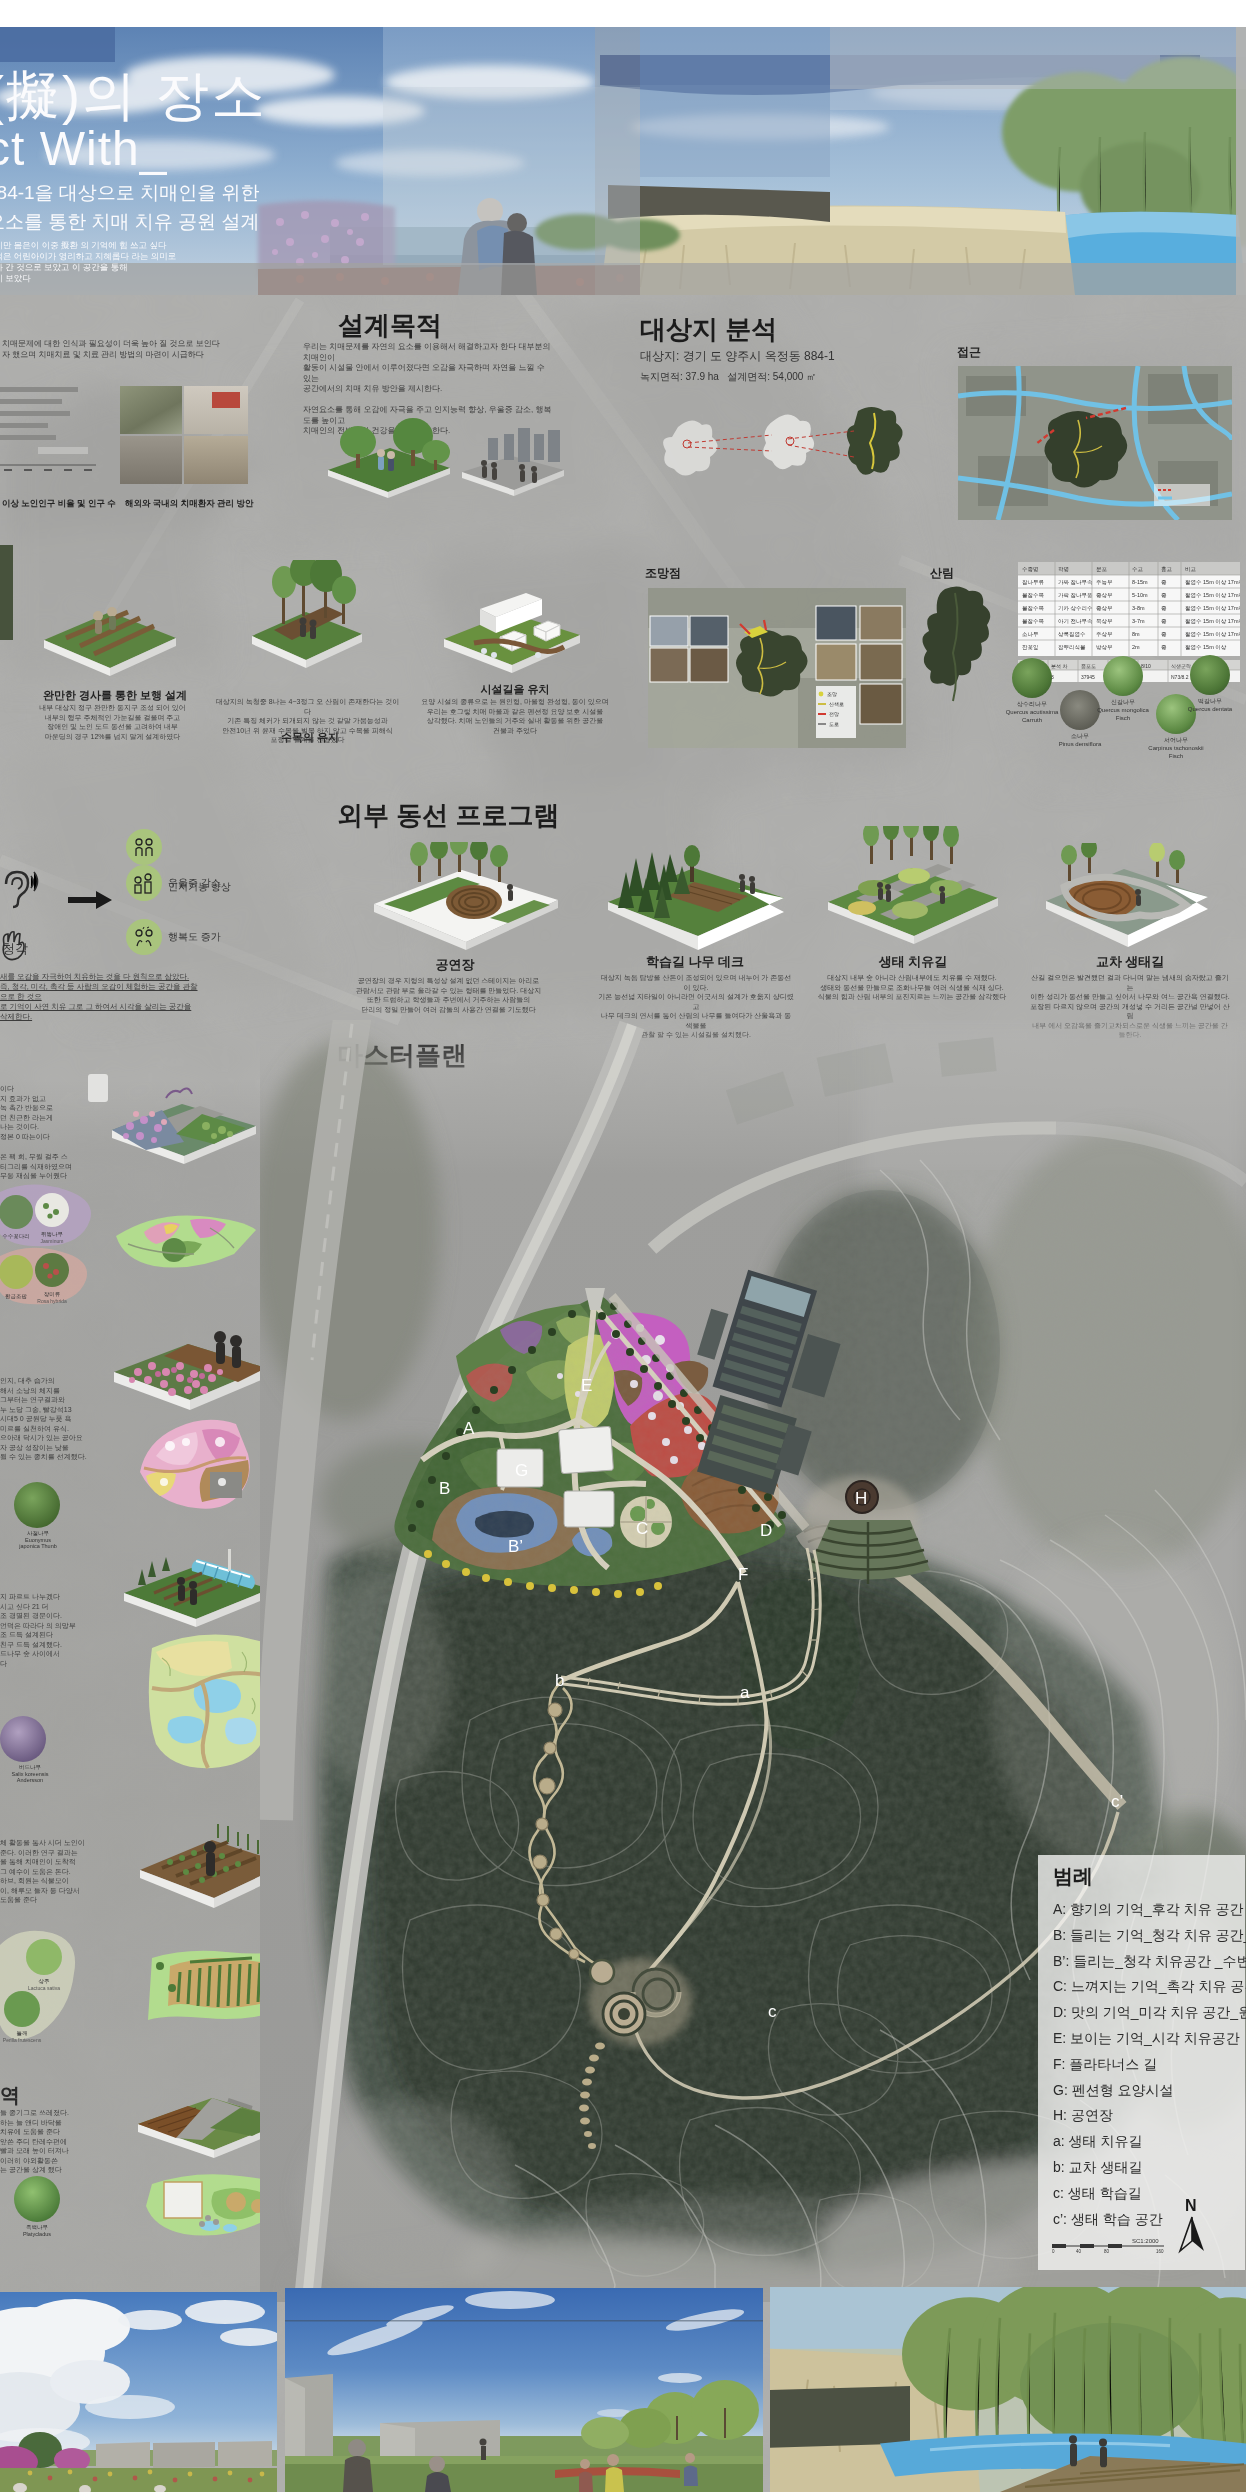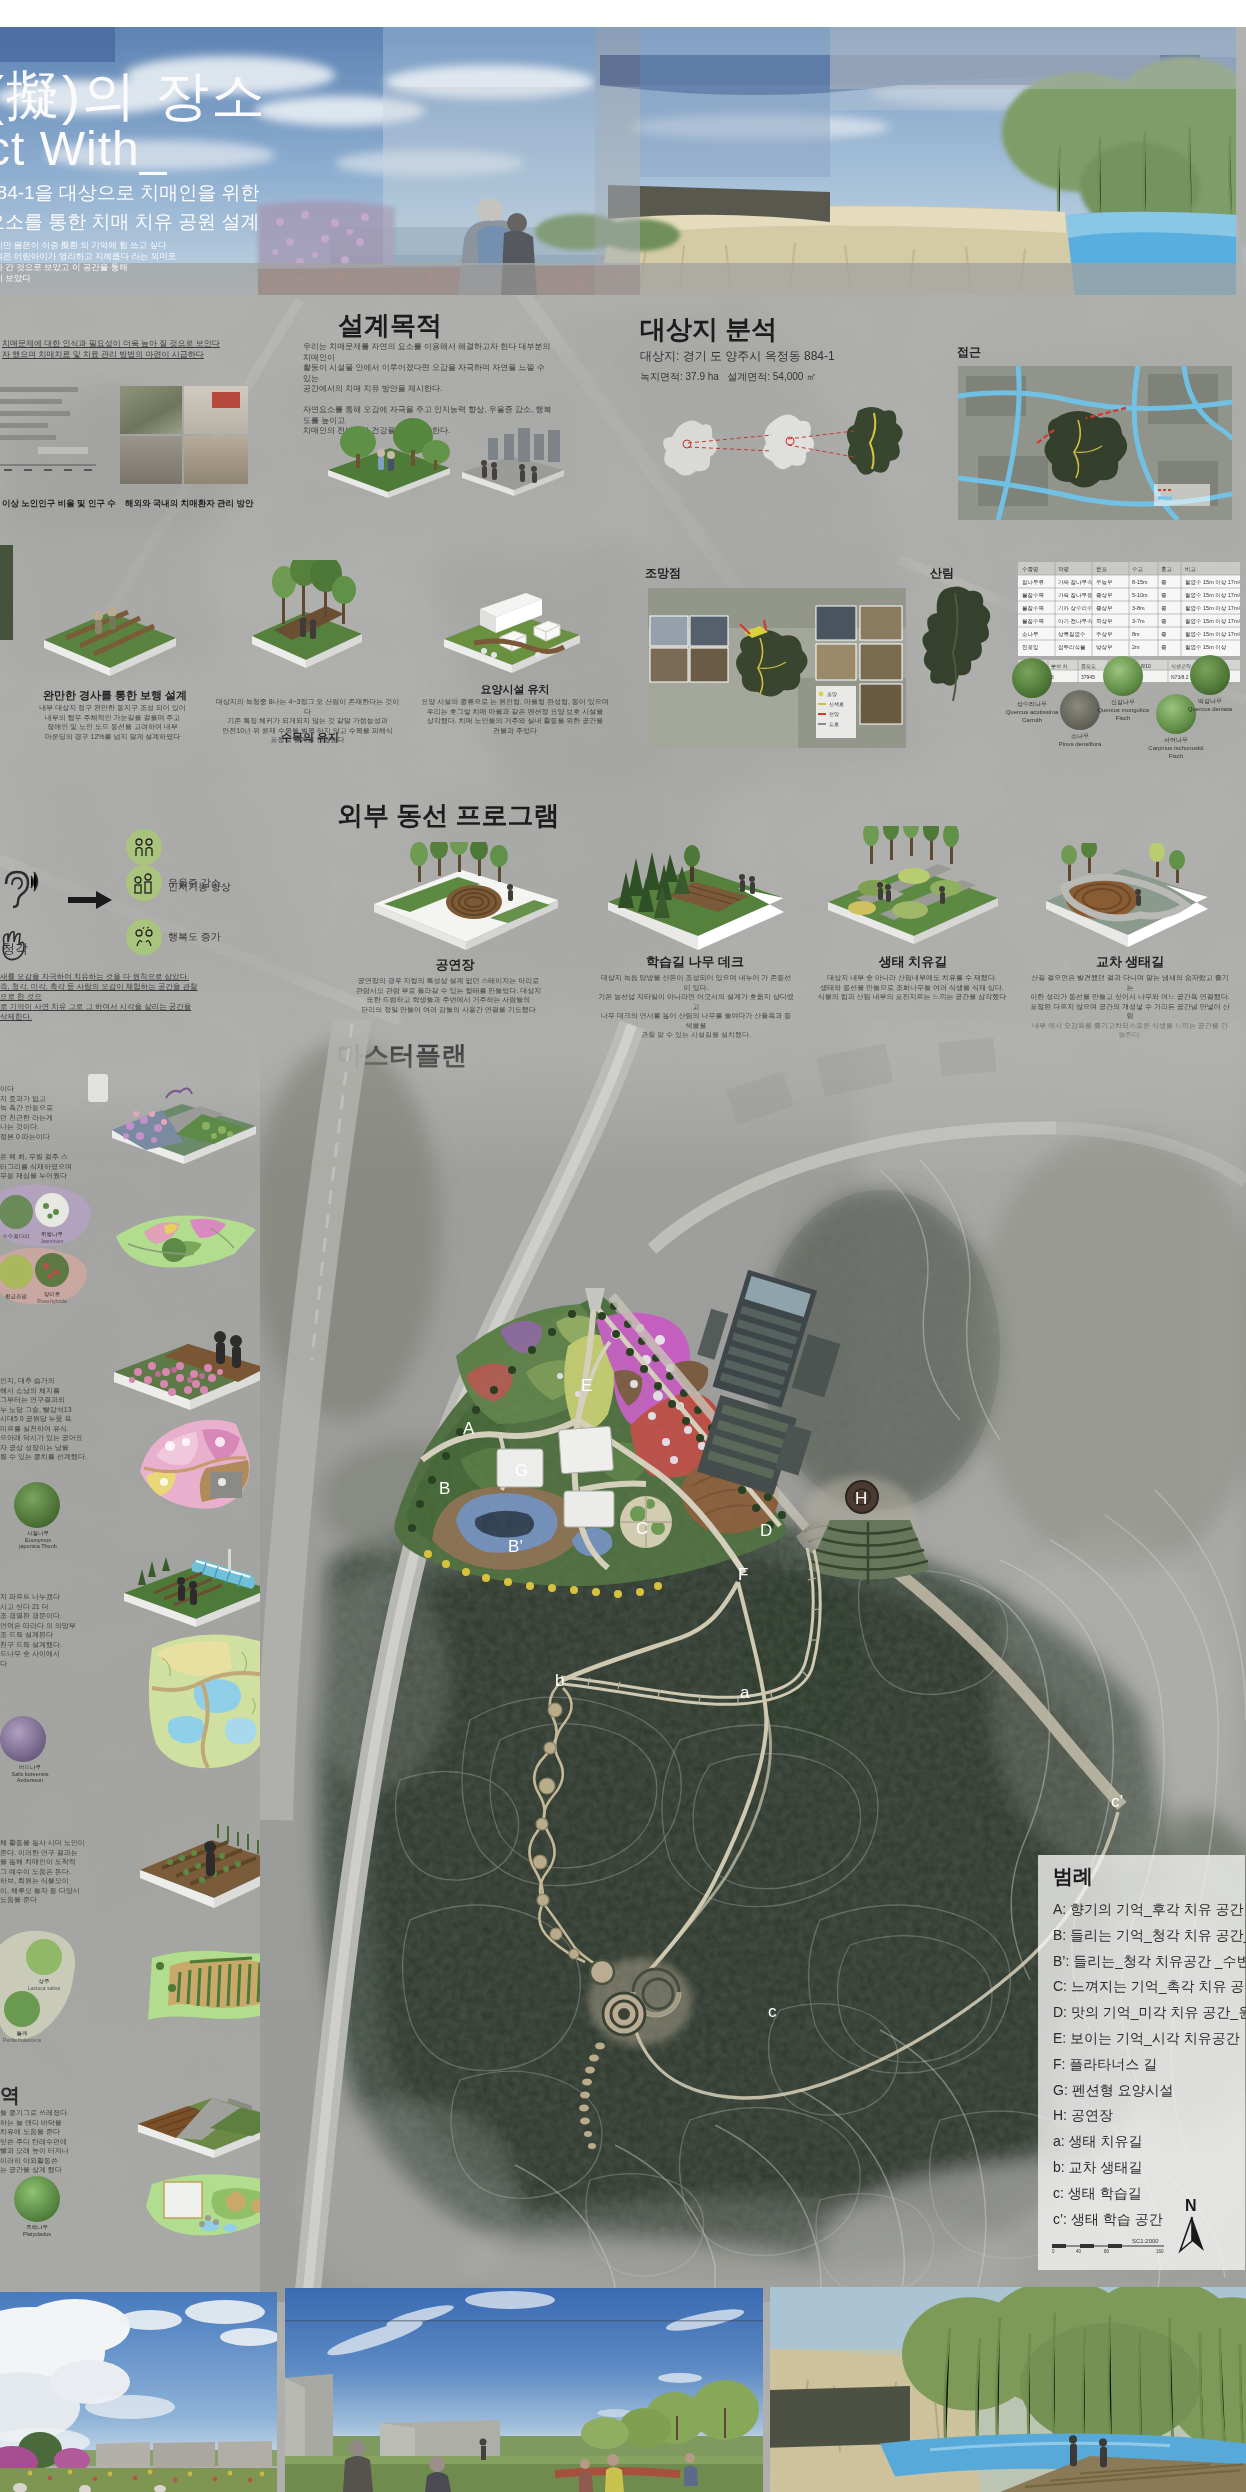--- a/index.html
+++ b/index.html
@@ -203,21 +203,21 @@
   있지만 몸은이 이중 擬환 의 기억에 힘 쓰고 싶다<br>
   기억은 어린아이가 영리하고 지혜롭다 라는 의미로<br>
   돌아 간 것으로 보았고 이 공간을 통해<br>
   들이 보았다</div>
 </div>
 
 <div class="abs" style="left:0;top:1080px;width:263px;height:1212px;background:linear-gradient(180deg,rgba(150,150,148,0) 0%,rgba(148,148,146,0.4) 6%,rgba(150,150,146,0.45) 60%,rgba(160,160,156,0.4) 100%);"></div>
 
 <div class="abs" style="left:0;top:545px;width:13px;height:95px;background:#47523c"></div>
 
-<div class="abs tiny" style="left:2px;top:338px;width:230px;font-size:8px;line-height:11px;text-decoration:underline;">치매문제에 대한 인식과 필요성이 더욱 높아 질 것으로 보인다<br>자 했으며 치매치료 및 치료 관리 방법의 마련이 시급하다</div>
+<div class="abs tiny" style="left:2px;top:338px;width:230px;font-size:8px;line-height:11px;">치매문제에 대한 인식과 필요성이 더욱 높아 질 것으로 보인다<br>자 했으며 치매치료 및 치료 관리 방법의 마련이 시급하다</div>
 
 <div class="abs" style="left:0;top:385px;width:100px;height:100px">
 <svg width="100" height="100" viewBox="0 0 100 100">
   <g fill="#8a8a88">
     <rect x="0" y="2" width="78" height="5"></rect>
     <rect x="0" y="14" width="62" height="5"></rect>
     <rect x="0" y="26" width="70" height="5"></rect>
     <rect x="0" y="38" width="48" height="5"></rect>
     <rect x="0" y="50" width="56" height="5"></rect>
   </g>
@@ -425,21 +425,21 @@
   </g>
   <path d="M36,58 Q66,52 96,64 Q112,70 126,62" stroke="#7a5838" stroke-width="5" fill="none"></path>
   <g fill="#dfe4ea">
           <circle cx="46" cy="66" r="3"></circle>
           <circle cx="56" cy="70" r="3"></circle>
           <circle cx="100" cy="70" r="3"></circle>
         </g>
 </svg>
 </div>
 
-<div class="abs cap" style="left:450px;top:682px;width:130px;font-size:11px;">요양시설 유치</div>
+<div class="abs cap" style="left:450px;top:682px;width:130px;font-size:11px;">시설길을 유치</div>
 
 <div class="abs tiny" style="left:415px;top:697px;width:200px;text-align:center;">요양 시설의 종류으로 는 원인형, 마을형 완성형, 동이 있으며<br>우리는 호그렇 치매 마을과 같은 펜션정 요양 보호 시설을<br>상각했다. 치매 노인들의 거주와 실내 활동을 위한 공간을<br>건물과 주었다</div>
 
 <div class="abs" style="left:645px;top:565px;font-size:12px;font-weight:bold;color:#222">조망점</div>
 
 <div class="abs" style="left:648px;top:588px;width:258px;height:160px;overflow:hidden">
 <svg width="258" height="160" viewBox="0 0 258 160">
   <rect width="258" height="160" fill="#a3a69a" opacity="0.9"></rect>
   <g fill="#8f9287" opacity="0.8">
           <rect x="0" y="0" width="258" height="40"></rect>

